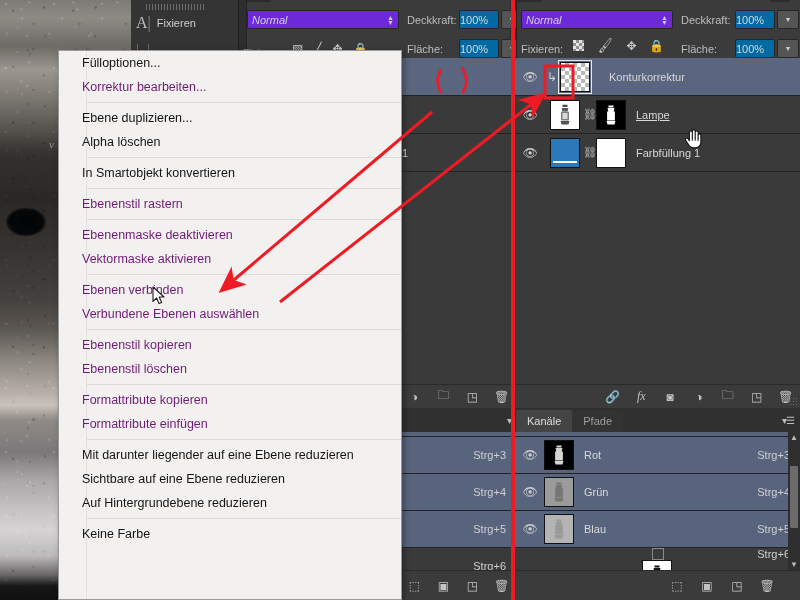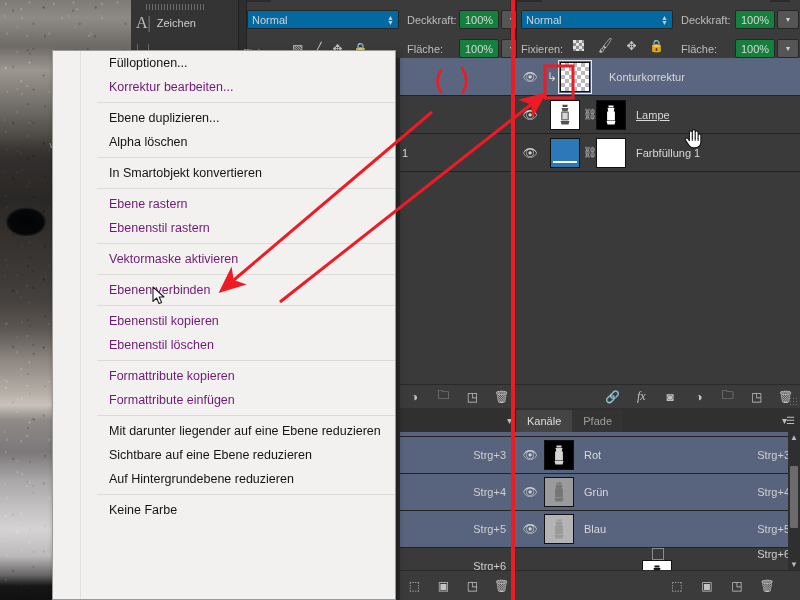--- a/index.html
+++ b/index.html
@@ -59,32 +59,32 @@
   }
 
   
   .ps-bar { position:absolute; background:#3b3b3b; }
   .dark  { background:#2e2e2e; }
 
   .lbl { color:#bdbdbd; font-size:11px; line-height:1; white-space:nowrap; }
   .lbl-dim { color:#9a9a9a; }
 
   .combo {
-    background:#0369a1; border:1px solid #272727; border-radius:2px;
+    background:#6d28d9; border:1px solid #272727; border-radius:2px;
     color:#d2d2d2; font-size:11px; display:flex; align-items:center;
-    padding:0 4px; height:19px; position:relative;
+    padding:0 4px; height:19px; position:relative;font-style:italic;
   }
   .combo .spin {
     position:absolute; right:4px; top:50%; transform:translateY(-50%);
     display:flex; flex-direction:column; line-height:5px; font-size:7px; color:#c8c8c8;
   }
   .field {
-    background:#15803d; border:1px solid #272727; border-radius:2px;
+    background:#0369a1; border:1px solid #272727; border-radius:2px;
     color:#d8d8d8; font-size:11px; height:19px; display:flex;
-    align-items:center; justify-content:center;
+    align-items:center; 
   }
   .stepper {
     width:22px; height:19px; background:#555; border:1px solid #272727;
     border-radius:2px; display:flex; align-items:center; justify-content:center;
     color:#cfcfcf; font-size:7px;
   }
 
   
   .tabstrip { position:absolute; background:#303030; display:flex; align-items:flex-end; }
   .ptab {
@@ -122,24 +122,24 @@
   .rowname { font-size:11px; color:#d8d8d8; margin-left:7px; white-space:nowrap; }
   .rowname.u { text-decoration:underline; }
   .shortcut { position:absolute; right:10px; font-size:11px; color:#cfcfcf;text-align:center; }
   .clipmark { width:16px; text-align:center; color:#d6d6d6; font-size:12px; flex:none; }
 
   .footer-ico { color:#c2c2c2; font-size:12px; display:flex; align-items:center;
                 justify-content:center; }
 
   
   .ctxmenu {
-    position:absolute; left:52px; top:50px; width:344px; height:550px;
+    position:absolute; left:58px; top:50px; width:344px; height:550px;
     background:#f2f1f0; border:1px solid #9a9a9a;
     box-shadow:2px 2px 6px rgba(0,0,0,.35);
-    padding-left:44px; overflow:hidden;
+    padding-left:11px; overflow:hidden;
   }
   .ctxmenu:before{
     content:""; position:absolute; left:0; top:0; bottom:0; width:27px;
     background:#f2f1f0; border-right:1px solid #e2e1e0;
   }
   .mi {
     height:24px; display:flex; align-items:center;
     font-size:12.5px; color:#141414; padding-left:12px; position:relative;
     white-space:nowrap;
   }
@@ -167,21 +167,21 @@
     <span class="photo-v">v</span>
   </div>
 
   <div class="ps-bar dark" style="left:131px;top:0;width:669px;height:58px;"></div>
   <div class="ps-bar" style="left:131px;top:0;width:108px;height:58px;background:#343434;border-right:1px solid #202020;"></div>
 
   <div style="position:absolute;left:146px;top:4px;width:60px;height:6px;
               background:repeating-linear-gradient(90deg,#6d6d6d 0 1px,transparent 1px 3px);"></div>
   <div style="position:absolute;left:136px;top:14px;display:flex;align-items:center;gap:6px;">
     <span style="font:16px 'Liberation Serif',serif;color:#bdbdbd;">A<span style="color:#8d8d8d;">|</span></span>
-    <span class="lbl" style="font-size:11px;color:#cfcfcf;">Zeichen</span>
+    <span class="lbl" style="font-size:11px;color:#cfcfcf;">Fixieren</span>
   </div>
   <div style="position:absolute;left:137px;top:44px;width:12px;height:12px;border:1px solid #6a6a6a;border-top:none;"></div>
 
   <div style="position:absolute;left:246px;top:0;width:264px;height:58px;background:#3b3b3b;border-left:1px solid #222;">
     <div style="position:absolute;left:0;top:-12px;width:24px;height:14px;background:#2b2b2b;"></div>
 
     <div class="combo" style="left:0;top:10px;position:absolute;width:152px;">
       <span>Normal</span>
       <span class="spin">
           <span>▲</span>
@@ -413,26 +413,27 @@
 
   <div class="ctxmenu">
     <div class="mi">Fülloptionen...</div>
     <div class="mi dis">Korrektur bearbeiten...</div>
     <div class="msep"></div>
     <div class="mi">Ebene duplizieren...</div>
     <div class="mi">Alpha löschen</div>
     <div class="msep"></div>
     <div class="mi">In Smartobjekt konvertieren</div>
     <div class="msep"></div>
-    <div class="mi dis">Ebene rastern</div>
     <div class="mi dis">Ebenenstil rastern</div>
     <div class="msep"></div>
+    <div class="mi dis">Ebenenmaske deaktivieren</div>
     <div class="mi dis">Vektormaske aktivieren</div>
     <div class="msep"></div>
     <div class="mi dis">Ebenen verbinden</div>
+    <div class="mi dis">Verbundene Ebenen auswählen</div>
     <div class="msep"></div>
     <div class="mi dis">Ebenenstil kopieren</div>
     <div class="mi dis">Ebenenstil löschen</div>
     <div class="msep"></div>
     <div class="mi dis">Formattribute kopieren</div>
     <div class="mi dis">Formattribute einfügen</div>
     <div class="msep"></div>
     <div class="mi">Mit darunter liegender auf eine Ebene reduzieren</div>
     <div class="mi">Sichtbare auf eine Ebene reduzieren</div>
     <div class="mi">Auf Hintergrundebene reduzieren</div>

